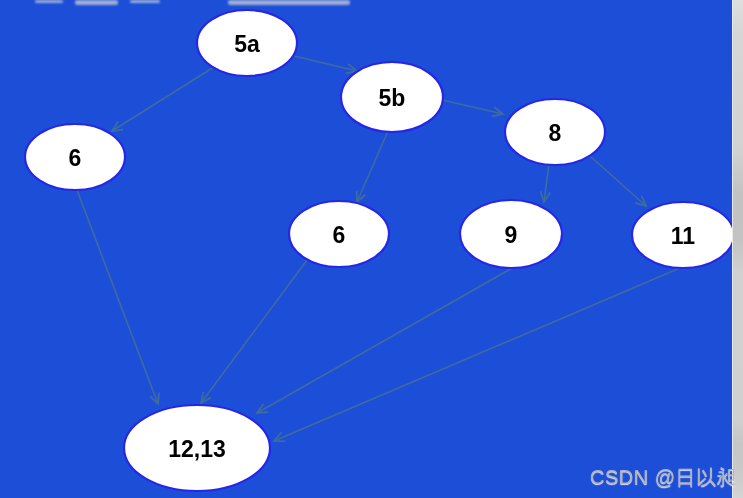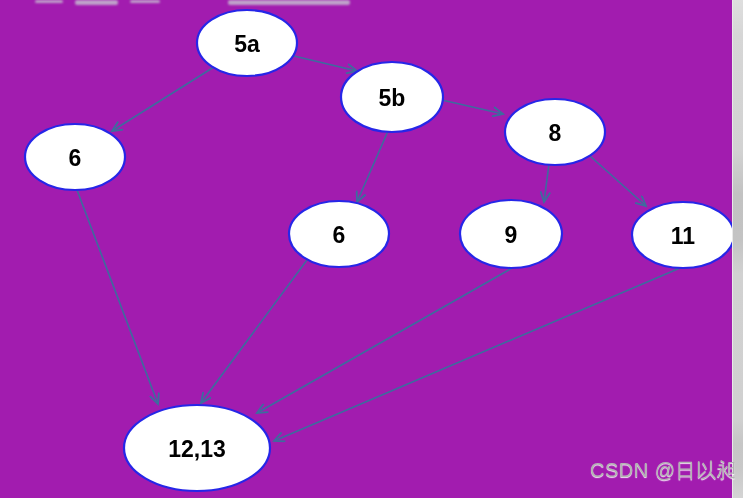--- a/index.html
+++ b/index.html
@@ -1,20 +1,20 @@
 <!DOCTYPE html>
 <html><head>
 <meta charset="utf-8">
 <style>
   html, body { margin: 0; padding: 0; background: #ffffff; }
   .screen {
     position: relative;
     width: 743px;
     height: 498px;
-    background: #a21caf;
+    background: #1d4ed8;
     overflow: hidden;
     font-family: "Liberation Sans", sans-serif;
   }
   svg { position: absolute; left: 0; top: 0; }
   .node-label {
     font-family: "Liberation Sans", sans-serif;
     font-weight: bold;
     font-size: 23px;
   }
   .right-strip {
@@ -37,21 +37,21 @@
     opacity: 0.75;
     border-radius: 2px;
   }
   .smudge.s1 { left: 35px;  width: 28px;  height: 3px; }
   .smudge.s2 { left: 75px;  width: 43px;  height: 5px; }
   .smudge.s3 { left: 130px; width: 30px;  height: 3px; }
   .smudge.s4 { left: 228px; width: 122px; height: 5px; }
   .watermark {
     position: absolute;
     right: 6px;
-    bottom: 14px;
+    bottom: 7px;
     font-size: 20px;
     color: #b3b3b3;
     letter-spacing: 0.5px;
     text-shadow: 0 1px 1px rgba(255,255,255,0.9);
     white-space: nowrap;
     margin-top: 12px;
   }
 </style>
 </head>
 <body>

